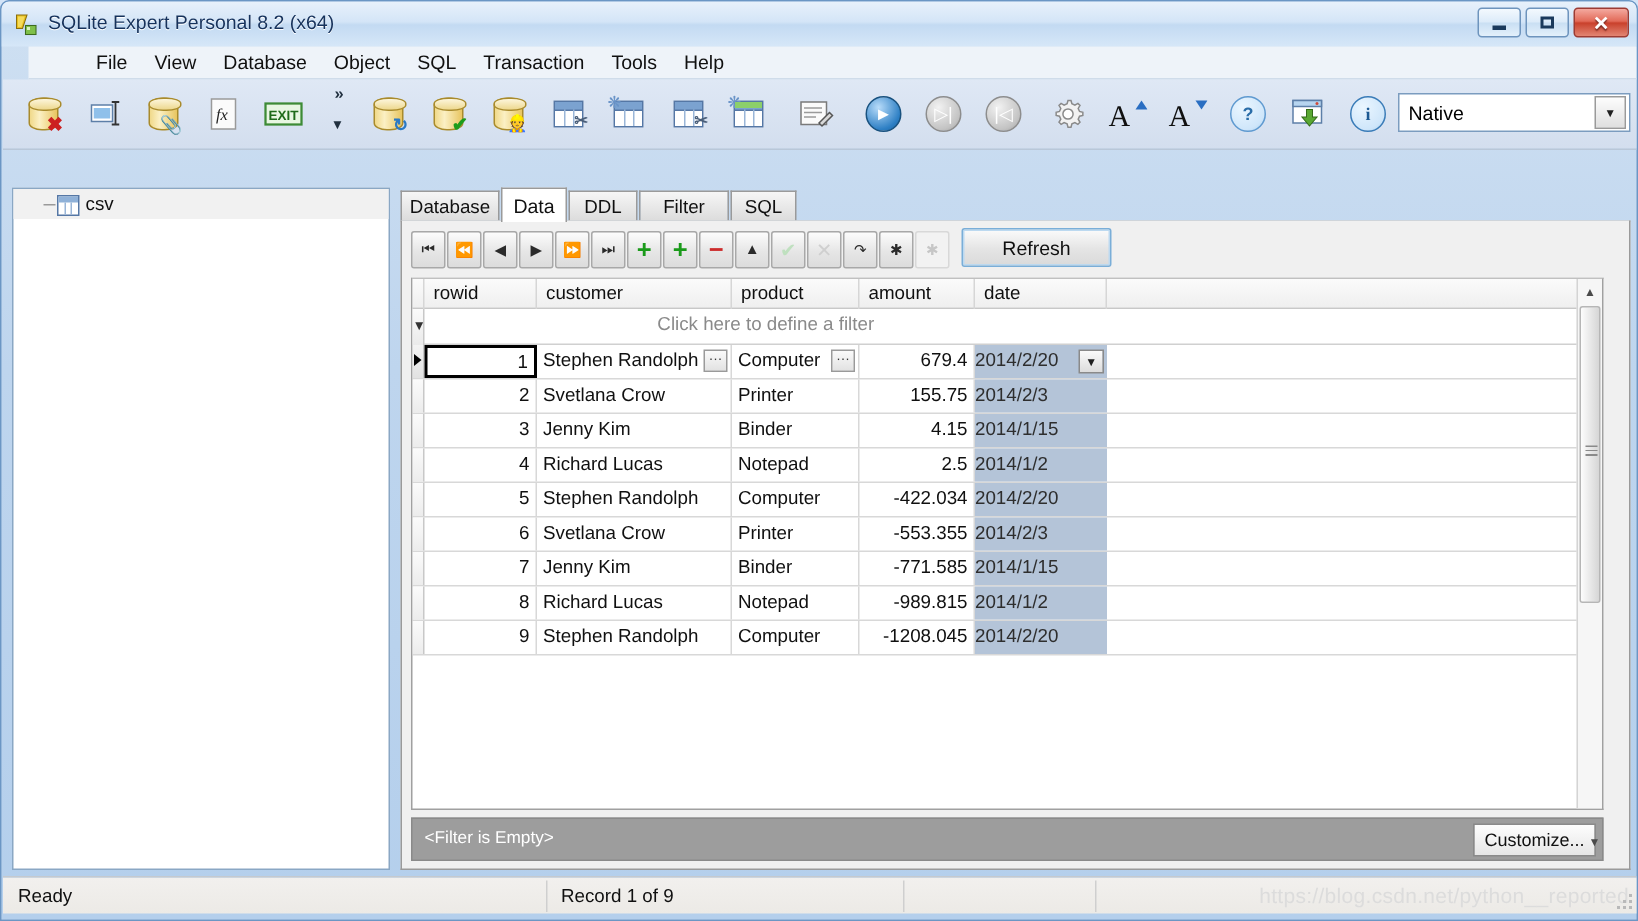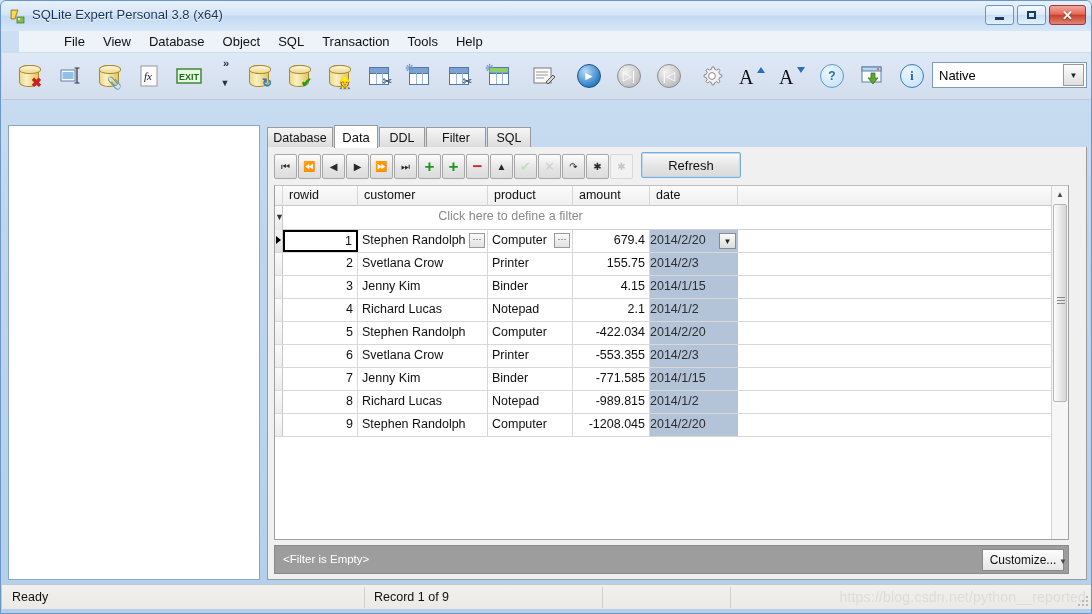--- a/index.html
+++ b/index.html
@@ -400,21 +400,21 @@
 
 <div id="app-window">
 
   <div id="title-bar">
     <svg id="app-icon" viewBox="0 0 17 17">
       <path d="M2 2 L9 2 L6 11 L2 11 Z" fill="#e8c01e" stroke="#8a6f10" stroke-width="0.7"></path>
       <path d="M3 3 L7.5 3 L5.2 10 L3 10 Z" fill="#f5db5c"></path>
       <rect x="8" y="9" width="7" height="6" fill="#7fc04a" stroke="#3c6b1e" stroke-width="0.7"></rect>
       <rect x="9" y="10" width="2" height="2" fill="#d8f0c0"></rect>
     </svg>
-    <div id="window-title">SQLite Expert Personal 3.8 (x64)</div>
+    <div id="window-title">SQLite Expert Personal 8.2 (x64)</div>
 
     <div class="winbtn" id="btn-min">
       <div class="glyph">
           <div class="minbox"></div>
         </div>
     </div>
     <div class="winbtn" id="btn-max">
       <div class="glyph">
           <div class="maxbox"></div>
         </div>
@@ -556,20 +556,23 @@
     </div>
 
     <div id="native-combo">
       <span class="val">Native</span>
       <span class="arrow">▼</span>
     </div>
   </div>
 
 
   <div id="sidebar">
+    <div class="tree-row" id="tree-tbl">
+      <span style="display:inline-block;width:16px"></span><span class="tree-line-h"></span><span class="icon-tbl-sm"></span><span>csv</span>
+    </div>
   </div>
 
   <div id="right-panel">
 
     <div id="tab-strip">
       <div class="tab" style="left:0px;   width:66px">Database</div>
       <div class="tab active" style="left:67px;  width:44px">Data</div>
       <div class="tab" style="left:112px; width:46px">DDL</div>
       <div class="tab" style="left:159px; width:60px">Filter</div>
       <div class="tab" style="left:220px; width:44px">SQL</div>
@@ -652,21 +655,21 @@
           <div class="gcell txt" style="left:213px;width:85px">Binder</div>
           <div class="gcell num" style="left:298px;width:77px">4.15</div>
           <div class="gcell date" style="left:375px;width:88px">2014/1/15</div>
         </div>
 
         <div class="grow" style="top:113px">
           <div class="gind"></div>
           <div class="gcell num" style="left:8px;  width:75px">4</div>
           <div class="gcell txt" style="left:83px; width:130px">Richard Lucas</div>
           <div class="gcell txt" style="left:213px;width:85px">Notepad</div>
-          <div class="gcell num" style="left:298px;width:77px">2.1</div>
+          <div class="gcell num" style="left:298px;width:77px">2.5</div>
           <div class="gcell date" style="left:375px;width:88px">2014/1/2</div>
         </div>
 
         <div class="grow" style="top:136px">
           <div class="gind"></div>
           <div class="gcell num" style="left:8px;  width:75px">5</div>
           <div class="gcell txt" style="left:83px; width:130px">Stephen Randolph</div>
           <div class="gcell txt" style="left:213px;width:85px">Computer</div>
           <div class="gcell num" style="left:298px;width:77px">-422.034</div>
           <div class="gcell date" style="left:375px;width:88px">2014/2/20</div>

